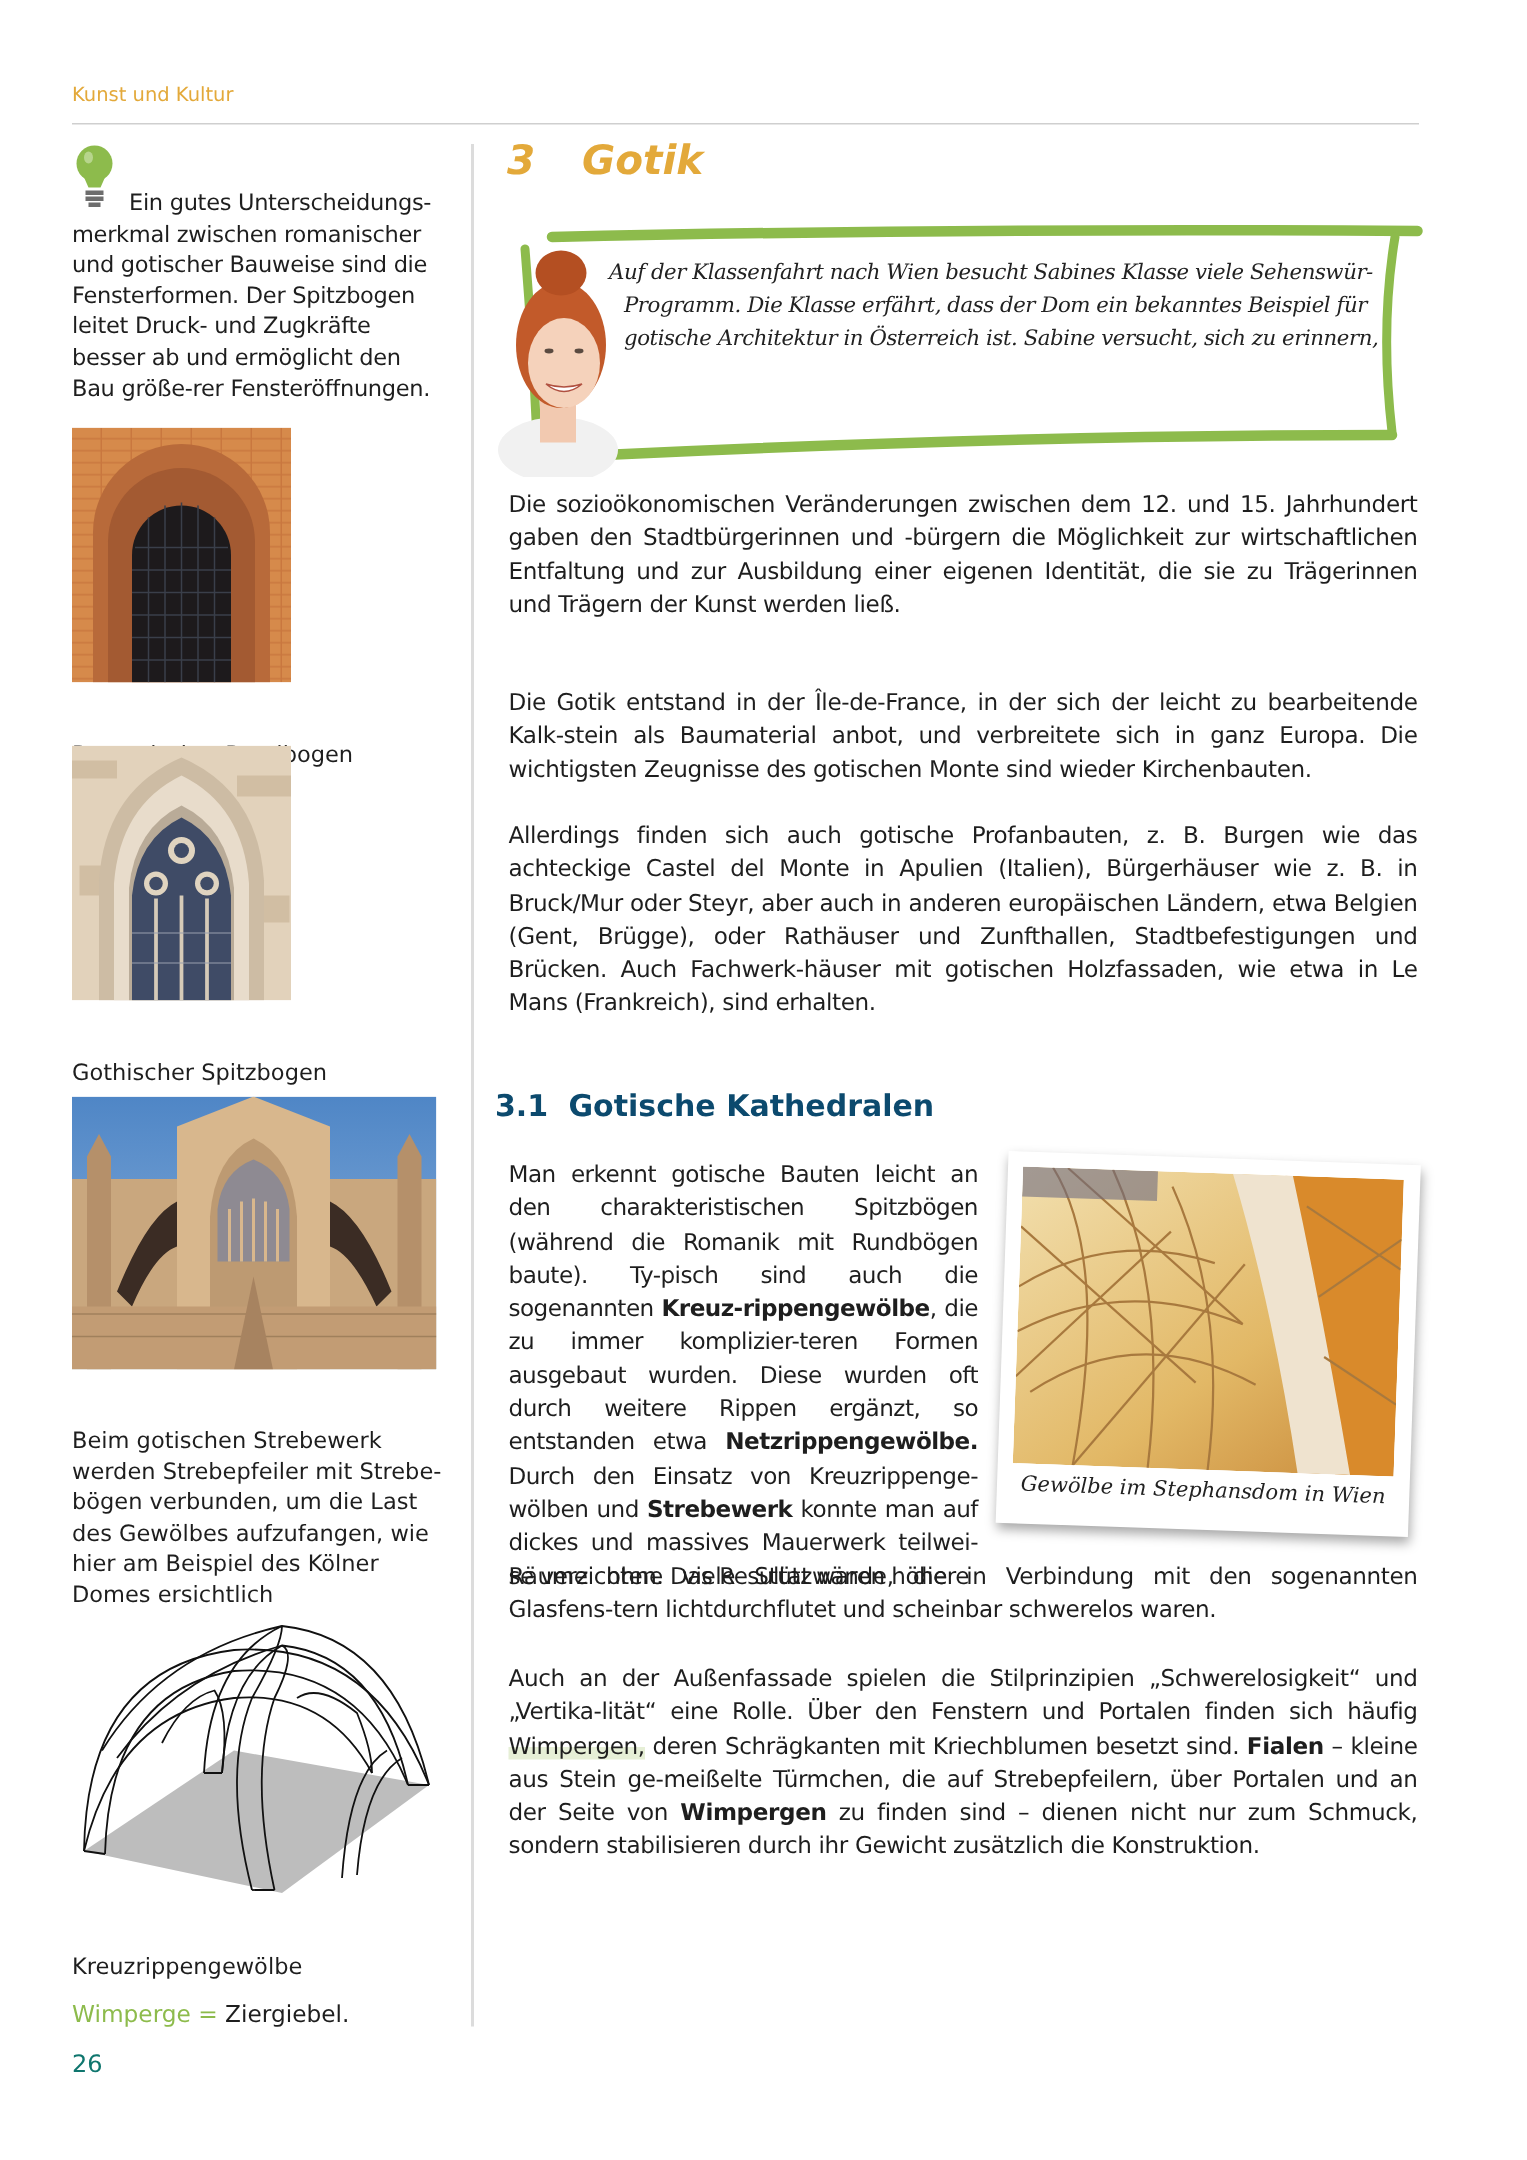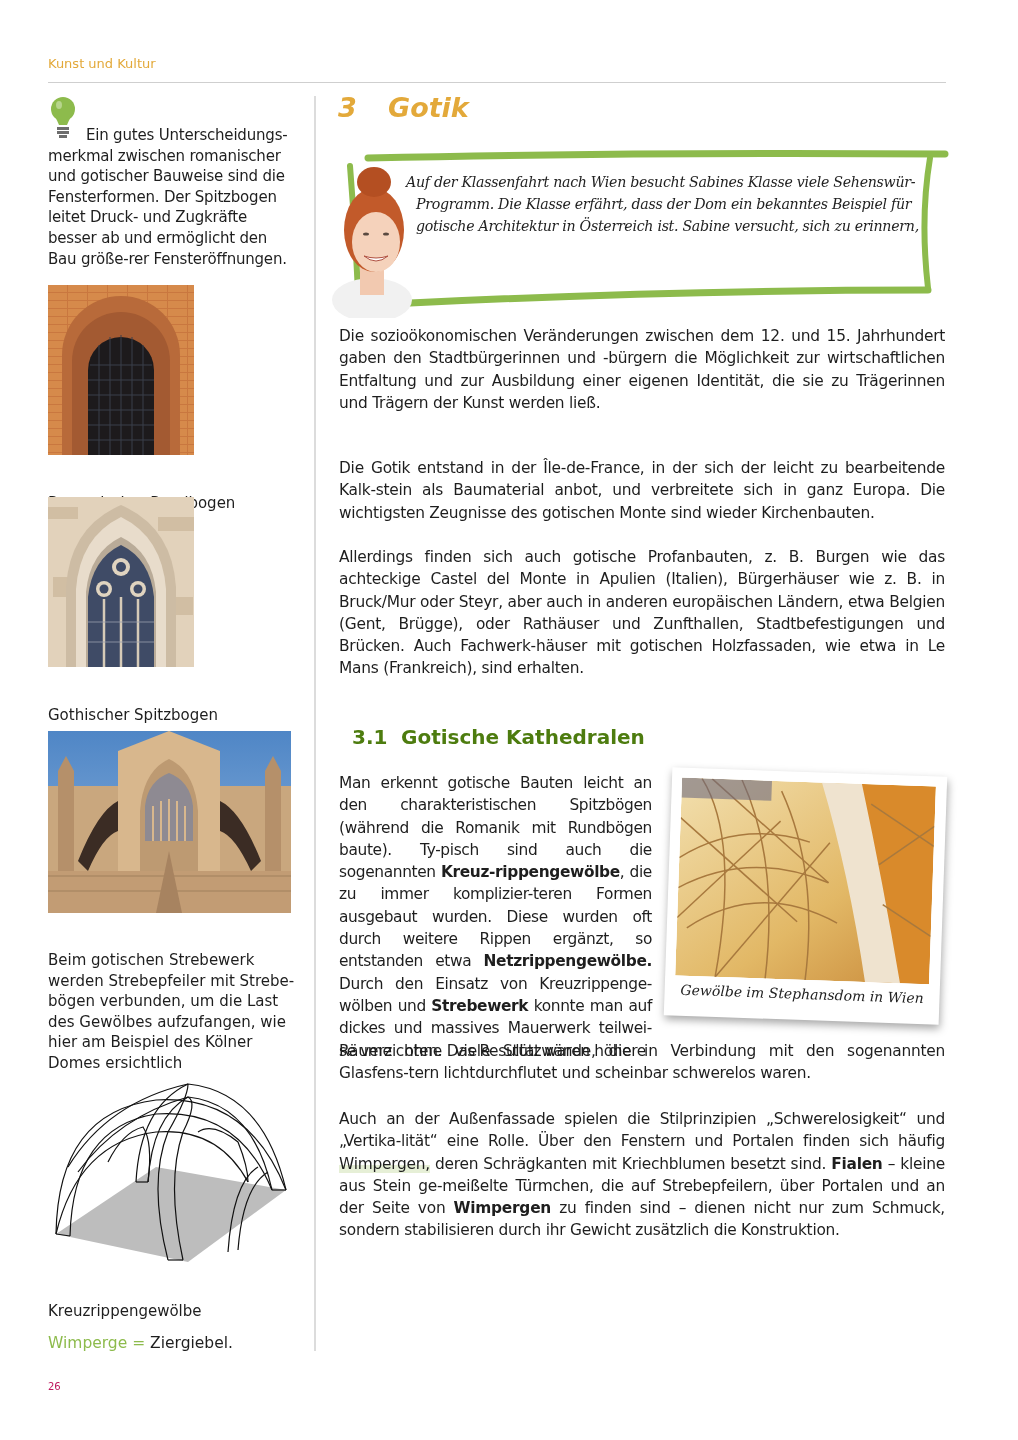--- a/index.html
+++ b/index.html
@@ -12,34 +12,34 @@
 
   
   .side { left: 48px; width: 250px; font-size: 15px; line-height: 20.6px; color: #1e1e1e; }
   .tip { top: 96px; }
   .tip-text { text-indent: 38px; margin: 0; letter-spacing: -0.2px; }
   .bulb { left: 48px; top: 96px; width: 30px; height: 44px; }
   .img-box { position: absolute; left: 48px; overflow: hidden; }
   .caption { position: absolute; left: 48px; font-size: 15px; line-height: 20.6px; color: #1e1e1e; width: 255px; margin-top: 33px; }
   .wimperge { left: 48px; top: 1334px; font-size: 15.5px; }
   .wimperge .term { color: #8dbb4c; }
-  .page-num { left: 48px; top: 1366px; font-size: 10px; color: #be185d; margin-top: 15px; }
+  .page-num { left: 48px; top: 1366px; font-size: 16px; color: #0f766e; }
 
   
   .h1 { left: 338px; top: 92px; font-size: 27px; color: #e3a93a; font-weight: bold; font-style: italic; }
   .h1 .num { display: inline-block; width: 50px; }
   .bubble { left: 330px; top: 148px; width: 620px; height: 168px; }
   .bubble-text { position: absolute; left: 406px; top: 171px; width: 520px; font-family: "DejaVu Serif", serif;
                  font-style: italic; font-size: 14.2px; line-height: 22.2px; color: #222; letter-spacing: -0.3px; }
   .bubble-text span { display: block; white-space: nowrap; }
   .avatar { left: 330px; top: 160px; width: 82px; height: 158px; }
 
   .para { left: 339px; width: 606px; font-size: 15.4px; line-height: 22.3px; text-align: justify; color: #1e1e1e; letter-spacing: -0.25px; }
   .para p { margin: 0; }
-  .h2 { left: 352px; top: 725px; font-size: 20px; color: #4d7c0f; font-weight: bold; }
+  .h2 { left: 330px; top: 725px; font-size: 20px; color: #0c4a6e; font-weight: bold; }
   .h2 .num { display: inline-block; width: 49px; }
   .narrow { left: 339px; top: 772px; width: 313px; font-size: 15.4px; line-height: 22.3px; text-align: justify; letter-spacing: -0.35px; }
   .narrow p { margin: 0; }
   .wide-cont { left: 339px; top: 1040px; width: 606px; font-size: 15.4px; line-height: 22.3px; text-align: justify; letter-spacing: -0.25px; }
   b { font-weight: bold; }
   .hl { background: linear-gradient(180deg, transparent 55%, #e6efd6 55%); }
 
   .polaroid { left: 668px; top: 772px; width: 275px; height: 248px; transform: rotate(2deg);
               background: #fff; box-shadow: 1px 4px 8px rgba(0,0,0,0.35); }
   .polaroid .photo { position: absolute; left: 10px; top: 10px; width: 254px; height: 198px; overflow: hidden; }

